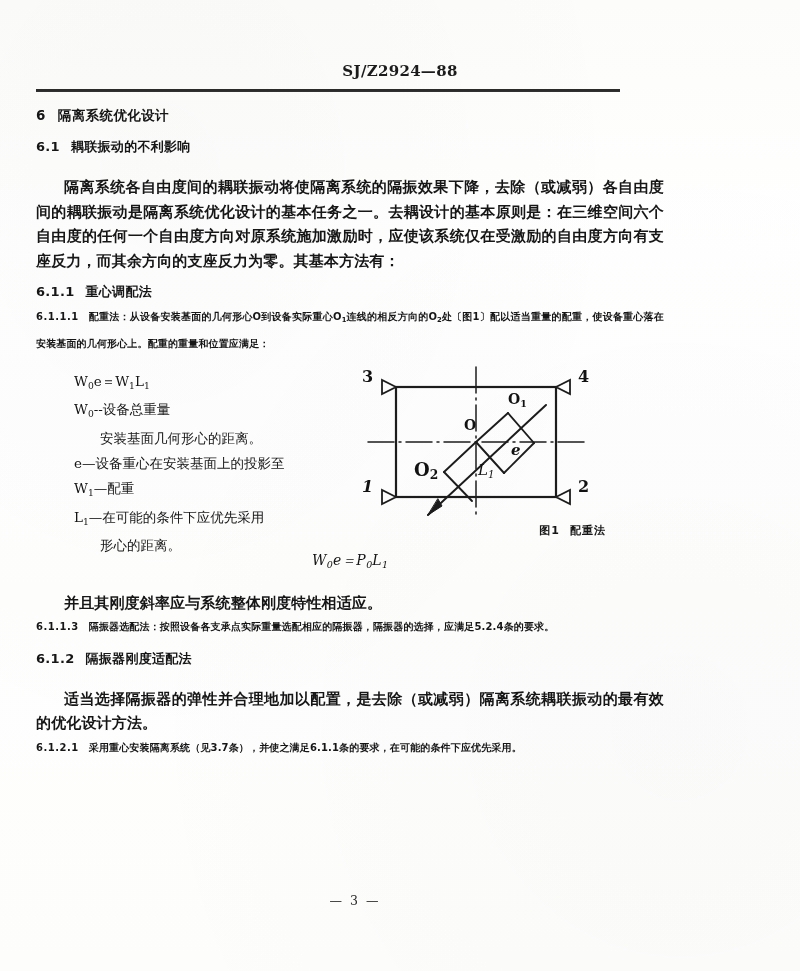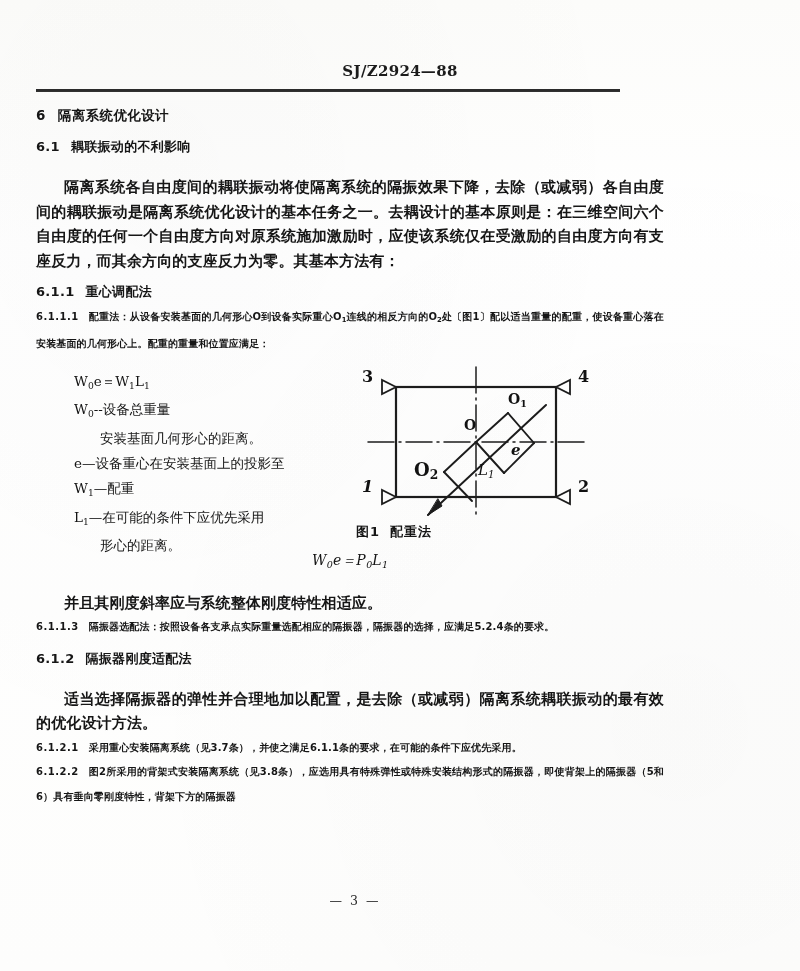--- a/index.html
+++ b/index.html
@@ -159,22 +159,22 @@
     top: 0px;
     width: 250px;
     height: 200px;
   }
   .figure svg { display: block; }
   .fig-caption {
     position: absolute;
     top: 158px;
     left: 0;
     width: 250px;
-    text-align: left;
-    font-size: 13px;
+    text-align: right;
+    font-size: 11px;
     font-weight: bold;
     letter-spacing: 1px;
     color: #161616;
   }
   .fig-caption .capnum { margin-right: 10px; }
 
   .page-number {
     position: absolute;
     top: 893px;
     left: 0;
@@ -303,18 +303,17 @@
 
     <p class="numbered cn"><span class="num">6.1.1.3</span><span>隔振器选配法：按照设备各支承点实际重量选配相应的隔振器，隔振器的选择，应满足5.2.4条的要求。</span></p>
 
     <div class="h-sub cn">
       <span class="num">6.1.2</span><span>隔振器刚度适配法</span>
     </div>
     <p class="body cn indent">适当选择隔振器的弹性并合理地加以配置，是去除（或减弱）隔离系统耦联振动的最有效的优化设计方法。</p>
 
     <p class="numbered cn"><span class="num">6.1.2.1</span><span>采用重心安装隔离系统（见3.7条），并使之满足6.1.1条的要求，在可能的条件下应优先采用。</span></p>
 
-    <p class="numbered cn"><span class="num">6.1.2.2</span><span>图2所采用的背架式安装隔离系统（见3.8条），应选用具有特殊弹性或特殊安装结构形式的隔振器，即使背架上的隔振器（5和6）具有垂向零刚度特性，背架下方的隔振器</span></p>
 
   </div>
 
   <div class="page-number">— 3 —</div>
 </div>
 
 </body></html>

